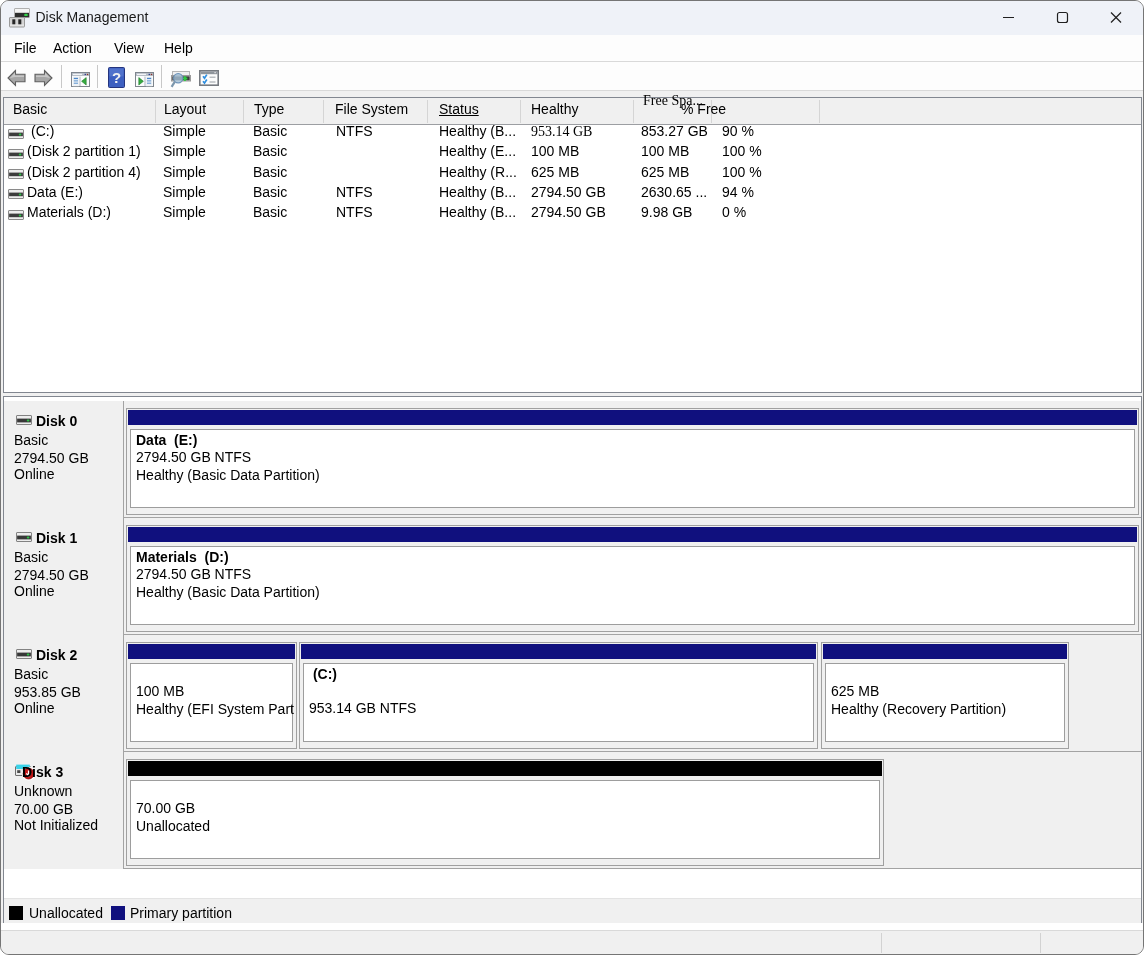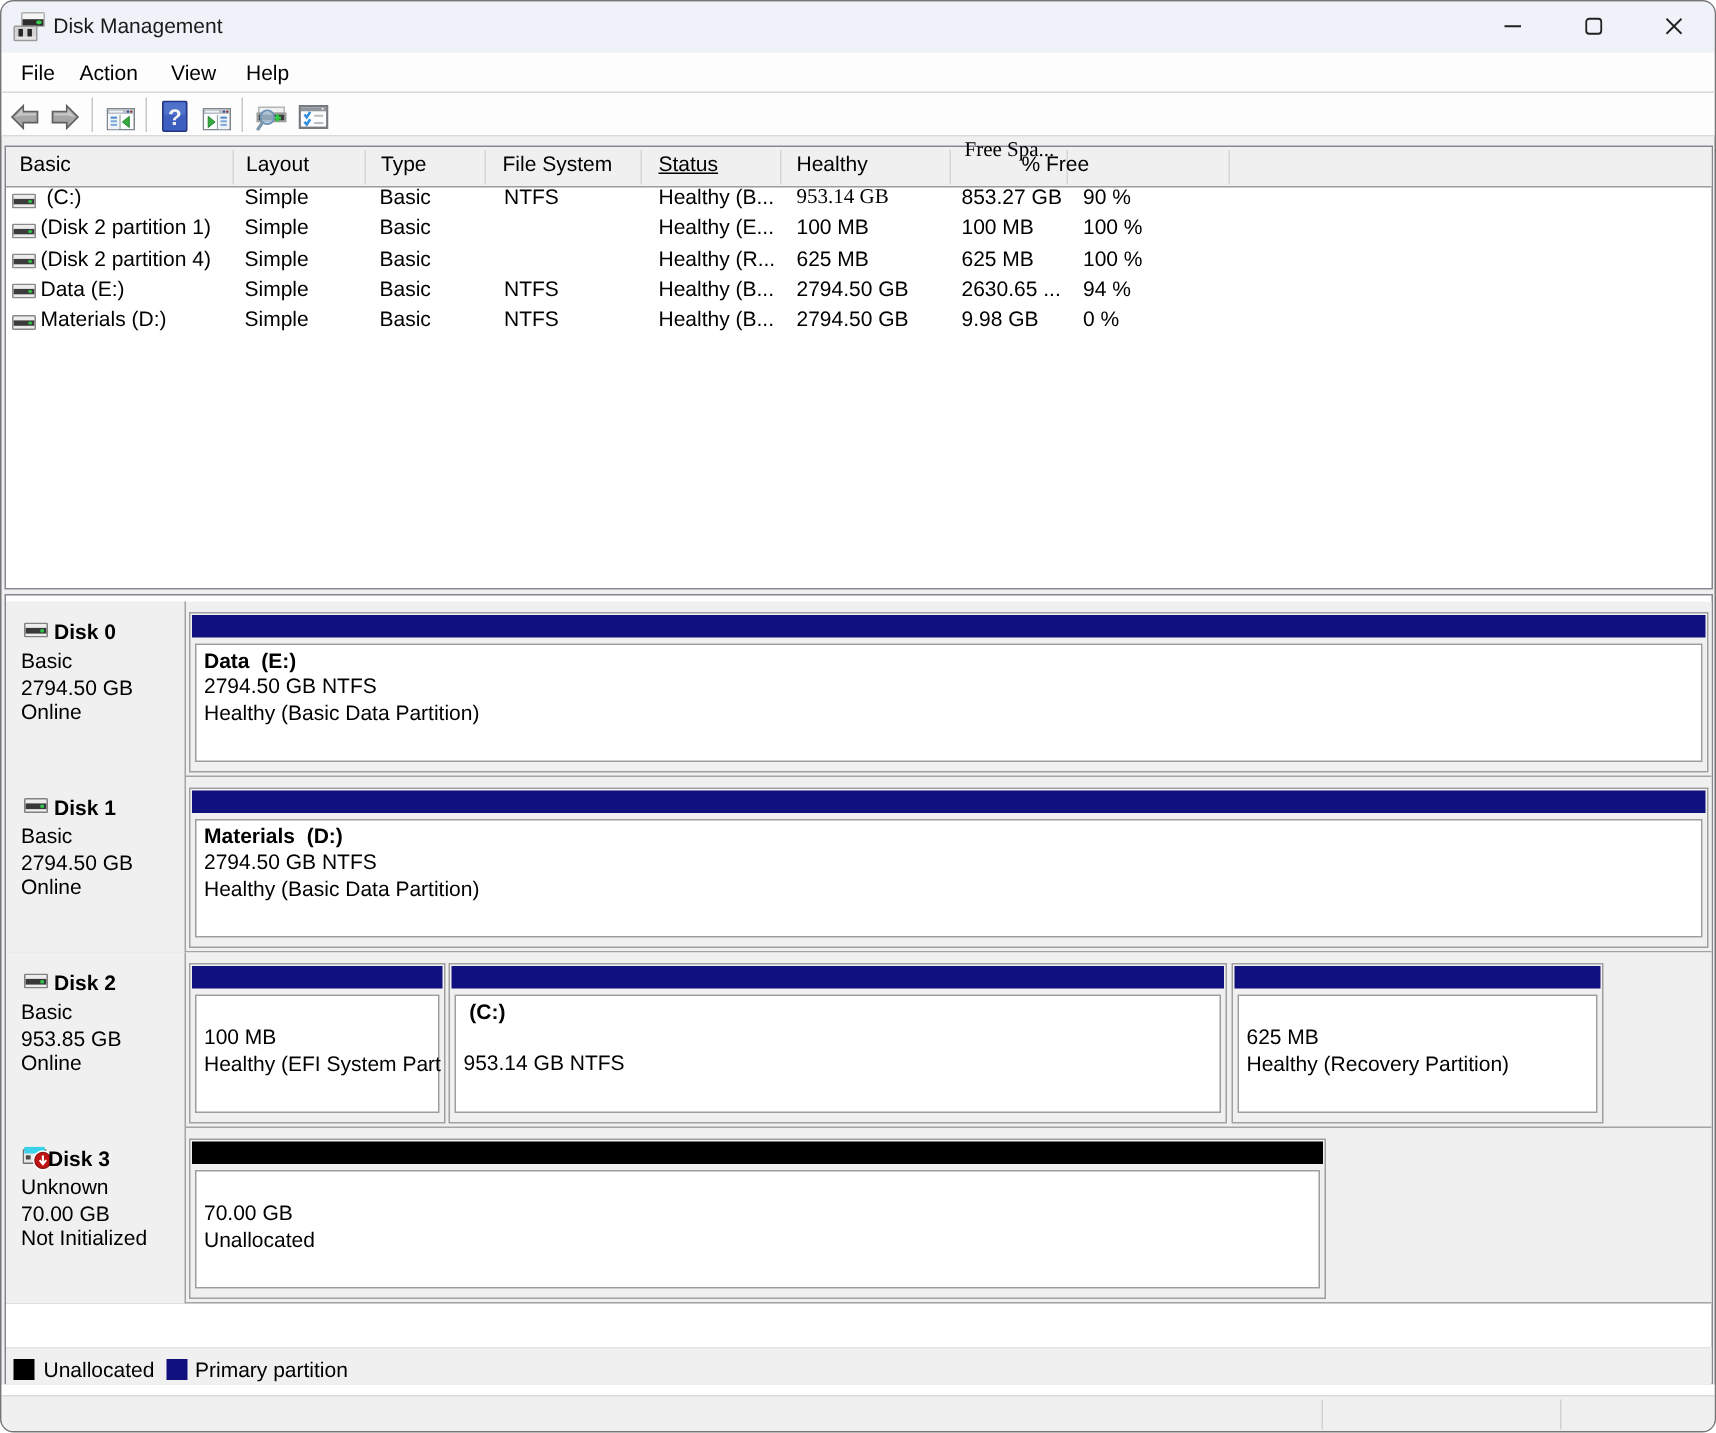--- a/index.html
+++ b/index.html
@@ -243,21 +243,21 @@
 <div class="abs" style="left:3px;top:751px;width:1137px;height:117px;background:#f0f0f0;border-bottom:1px solid #a3a3a3;"></div>
 <div class="abs" style="left:3px;top:751px;width:120px;height:117px;background:#f0f0f0;border-right:1px solid #a3a3a3;"></div>
 <svg class="abs" style="left:14px;top:762px" width="21" height="18" viewBox="0 0 21 18">
 <rect x="0.5" y="3.5" width="15" height="9" rx="0.5" fill="#e9e9e9" stroke="#6e6e6e"></rect>
 <rect x="1.2" y="1.6" width="13.6" height="4.4" fill="#39d2e8"></rect>
 <rect x="2.2" y="7.2" width="3.2" height="2.8" fill="#4a4a4a"></rect>
 <circle cx="13.6" cy="10.6" r="6.8" fill="#fff"></circle>
 <circle cx="13.6" cy="10.6" r="5.4" fill="#c11515" stroke="#8a1010" stroke-width="0.8"></circle>
 <path d="M13.6 7.4 L13.6 12.6 M11.4 10.4 L13.6 13.1 L15.8 10.4" stroke="#fff" stroke-width="1.4" fill="none"></path>
 </svg>
-<div class="t b" style="left:31px;top:763.3px;">Disk 3</div>
+<div class="t b" style="left:21px;top:763.3px;">Disk 3</div>
 <div class="t" style="left:13px;top:781.7px;">Unknown</div>
 <div class="t" style="left:13px;top:799.6px;">70.00 GB</div>
 <div class="t" style="left:13px;top:816.2px;">Not Initialized</div>
 <div class="abs" style="left:125px;top:758px;width:758px;height:107px;border:1px solid #a0a0a0;"></div>
 <div class="abs" style="left:127px;top:760px;width:754px;height:15px;background:#000;"></div>
 <div class="abs" style="left:129px;top:779px;width:750px;height:79px;background:#fff;border:1px solid #9d9d9d;overflow:hidden;"></div>
 <div class="t" style="left:135px;top:799.2px;max-width:742px;overflow:hidden;">70.00 GB</div>
 <div class="t" style="left:135px;top:817.2px;max-width:745px;overflow:hidden;">Unallocated</div>
 <div class="abs" style="left:3px;top:897px;width:1137px;height:25px;background:#f0f0f0;border-top:1px solid #e3e3e3;"></div>
 <div class="abs" style="left:8px;top:905px;width:13.5px;height:14px;background:#000;"></div>

